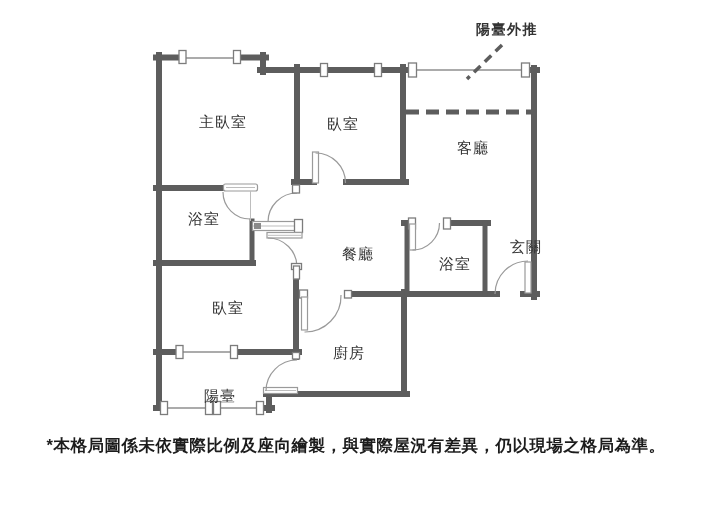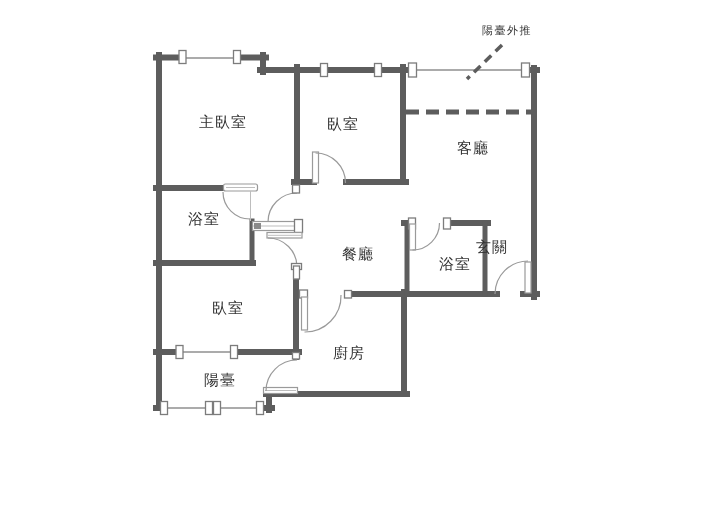--- a/index.html
+++ b/index.html
@@ -13,22 +13,22 @@
   .dashwall{stroke:var(--wall,#5d5d5d);stroke-width:5;stroke-dasharray:13 7;fill:none;}
   .leader{stroke:var(--wall,#5d5d5d);stroke-width:3.5;stroke-dasharray:9 6;fill:none;}
   .arc{stroke:var(--door-arc,#9a9a9a);stroke-width:1.2;fill:none;}
   .win{fill:#fff;stroke:#7c7c7c;stroke-width:1.3;}
   .leaf{fill:#fff;stroke:#9a9a9a;stroke-width:1.2;}
   .leafline{stroke:#bdbdbd;stroke-width:1;fill:none;}
   .tick{fill:#8a8a8a;}
   
   .room-label{position:absolute;transform:translate(-50%,-50%);font-size:15px;letter-spacing:1px;
               color:var(--text,#333);white-space:nowrap;font-weight:500;font-family:Liberation Mono, monospace;}
-  .annotation-label{position:absolute;transform:translate(-50%,-50%);font-size:11px;letter-spacing:1.5px;
-              color:var(--text,#333);white-space:nowrap;font-weight:400;}
+  .annotation-label{position:absolute;transform:translate(-50%,-50%);font-size:14px;letter-spacing:1.5px;
+              color:var(--text,#333);white-space:nowrap;font-weight:700;}
   .disclaimer{position:absolute;left:356px;top:446px;transform:translate(-50%,-50%);
               font-size:16.5px;font-weight:600;color:var(--disclaimer-text,#1c1c1c);
               letter-spacing:.5px;white-space:nowrap;}
 </style>
 </head>
 <body>
 
 <div class="stage">
 
   <svg class="plan-svg" width="706" height="509" viewBox="0 0 706 509">
@@ -167,22 +167,23 @@
       <rect class="leaf" x="525" y="262" width="6" height="31"></rect>
       <path class="arc" d="M528,261 A33,33 0 0 0 495,294"></path>
     </g>
   </svg>
 
   <div class="room-label" style="left:223px;top:122px">主臥室</div>
   <div class="room-label" style="left:343px;top:124px">臥室</div>
   <div class="room-label" style="left:473px;top:148px">客廳</div>
   <div class="room-label" style="left:204px;top:219px">浴室</div>
   <div class="room-label" style="left:358px;top:254px">餐廳</div>
-  <div class="room-label" style="left:492px;top:247px">玄關</div>
+  <div class="room-label" style="left:526px;top:247px">玄關</div>
   <div class="room-label" style="left:455px;top:264px">浴室</div>
   <div class="room-label" style="left:228px;top:308px">臥室</div>
   <div class="room-label" style="left:349px;top:353px">廚房</div>
-  <div class="room-label" style="left:220px;top:380px">陽臺</div>
+  <div class="room-label" style="left:220px;top:396px">陽臺</div>
 
   <div class="annotation-label" style="left:507px;top:30px">陽臺外推</div>
 
+  <div class="disclaimer">*本格局圖係未依實際比例及座向繪製，與實際屋況有差異，仍以現場之格局為準。</div>
 
 </div>
 
 </body></html>

